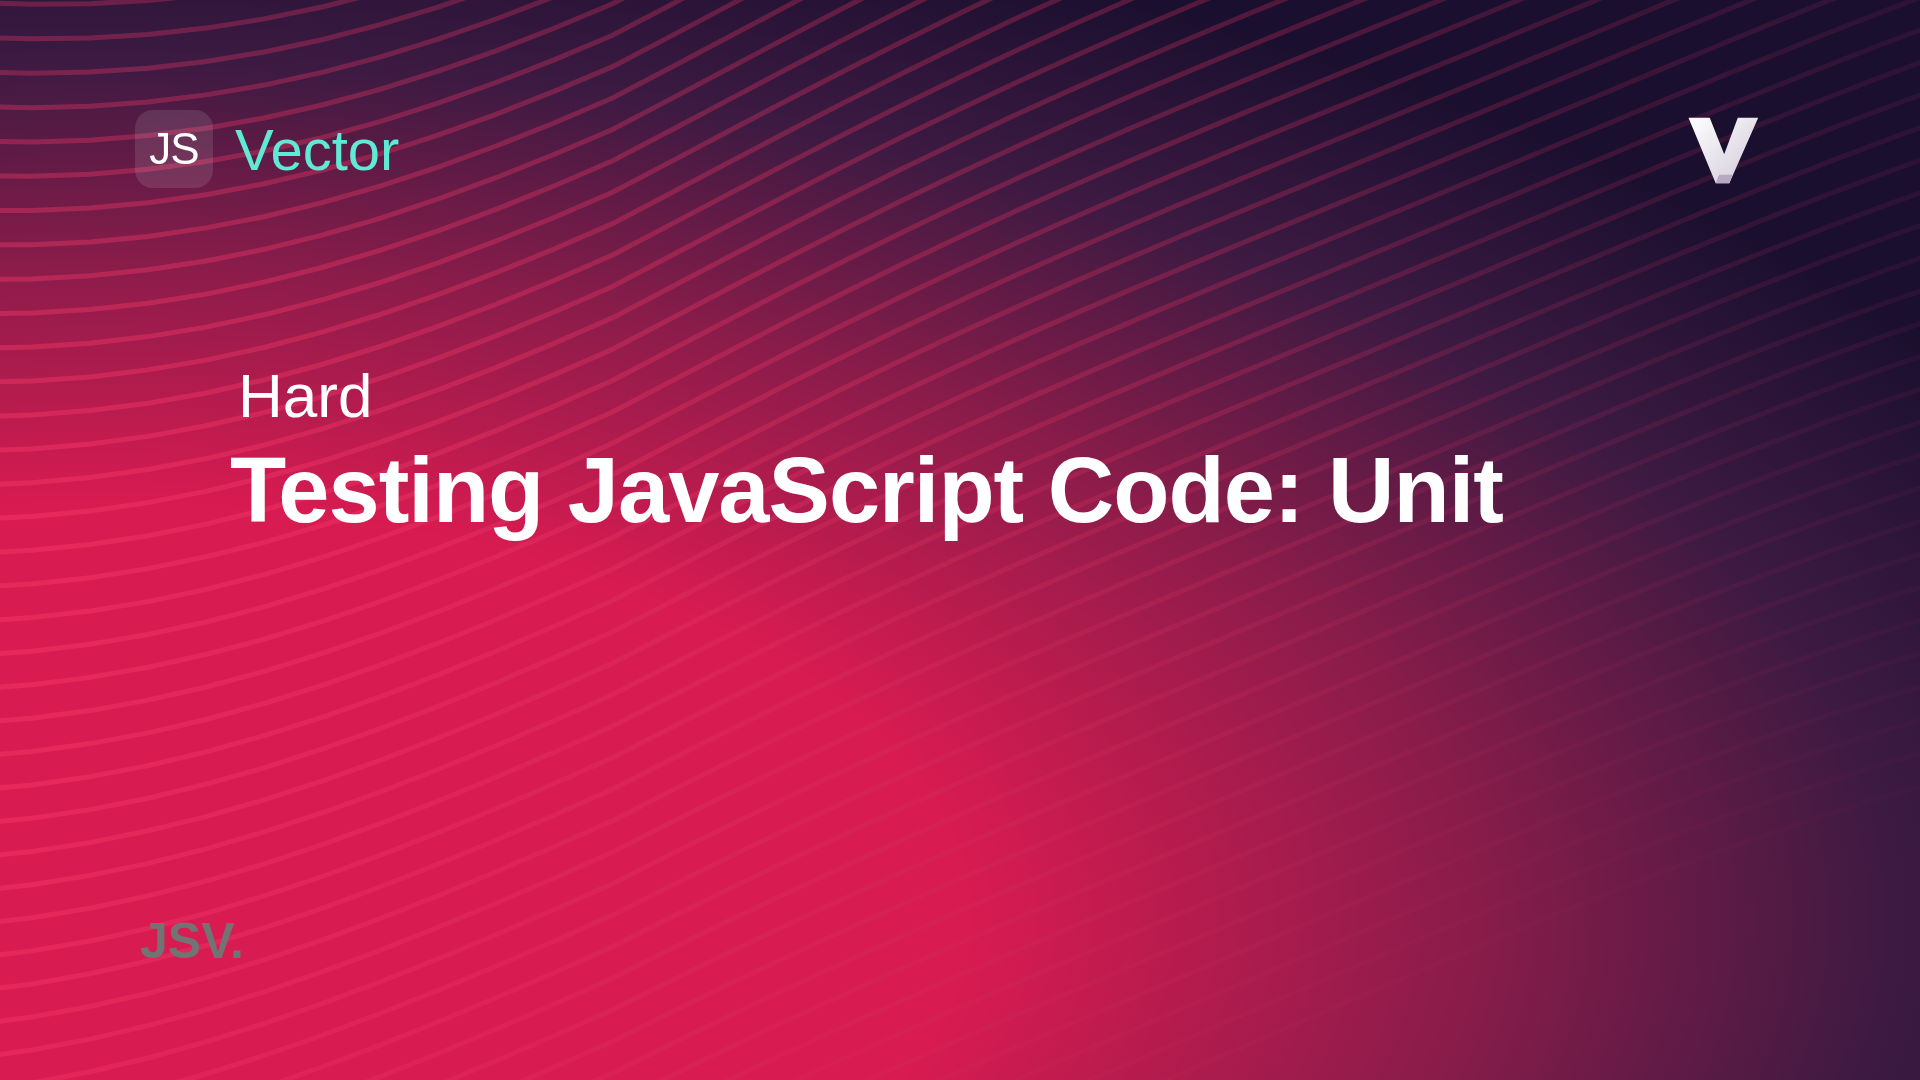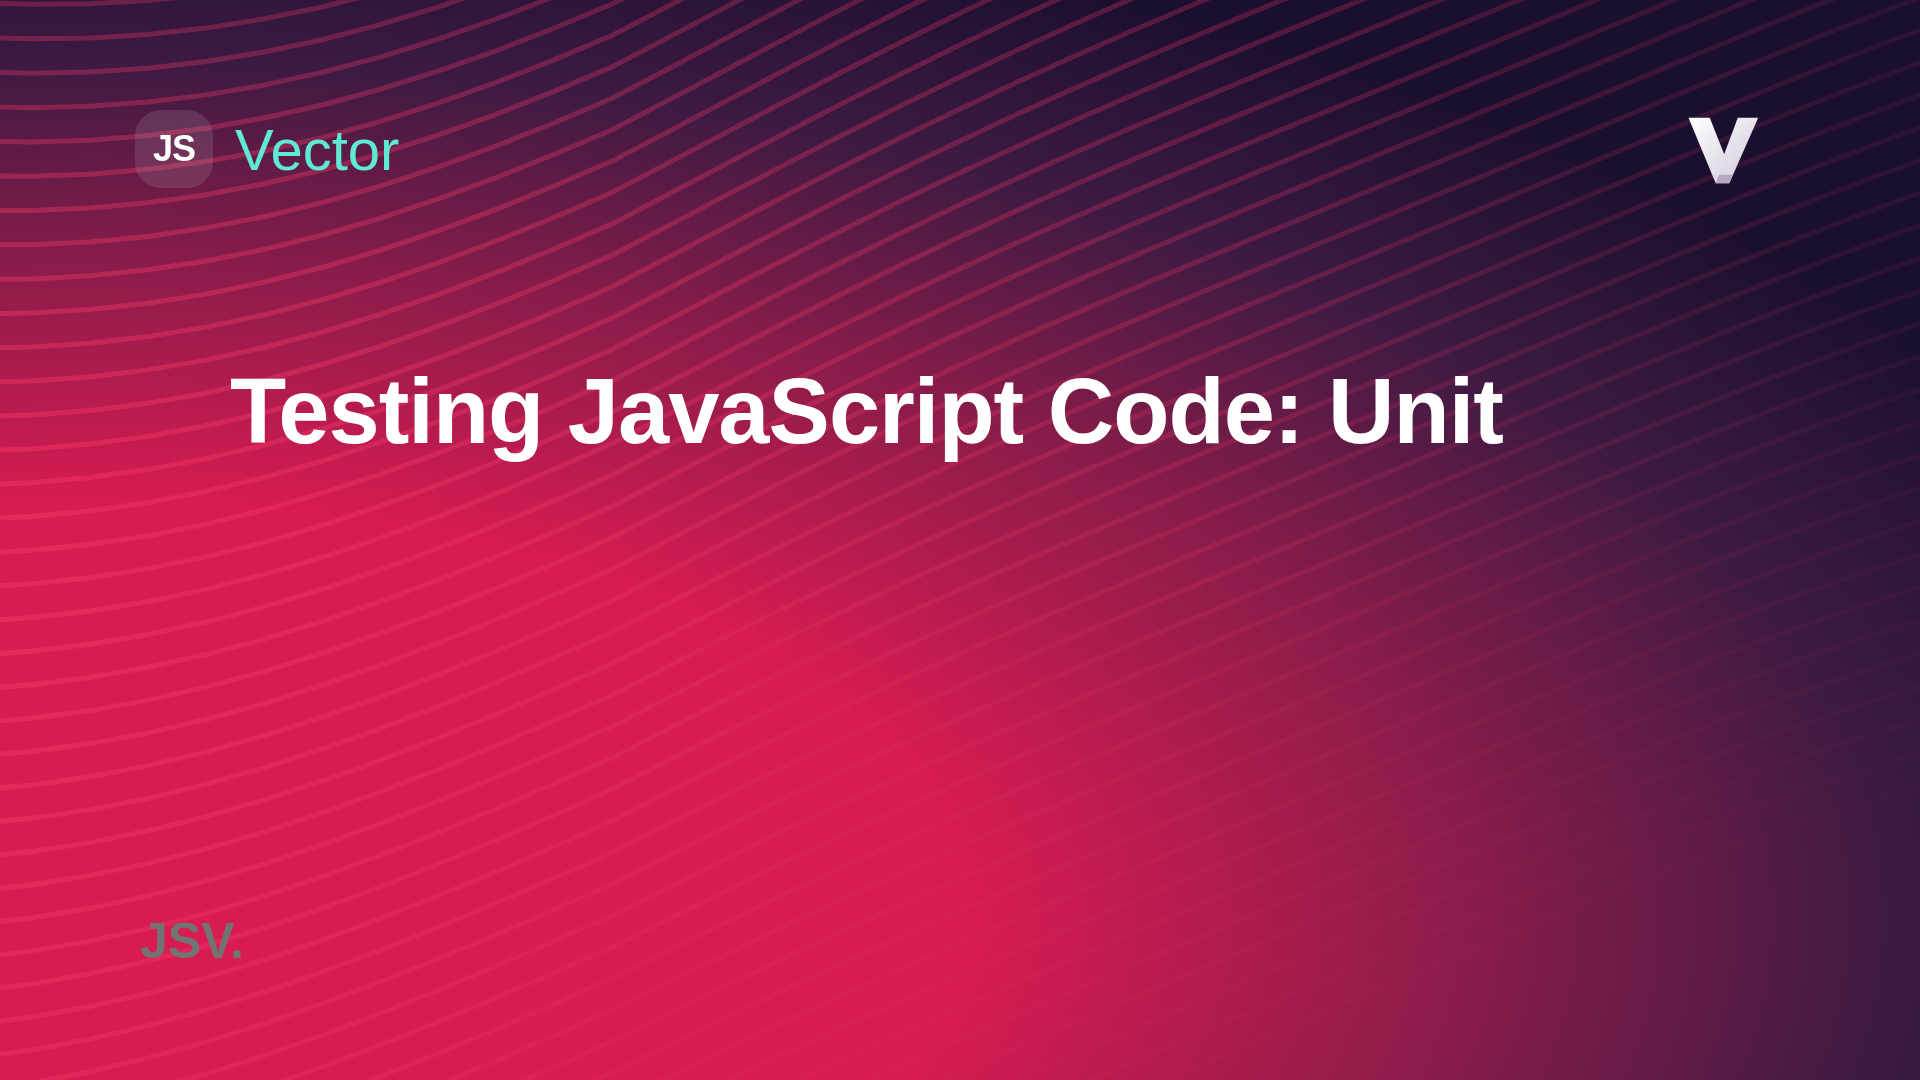--- a/index.html
+++ b/index.html
@@ -38,28 +38,28 @@
   position: absolute;
   top: 110px;
   left: 135px;
   display: flex;
   align-items: center;
   gap: 22px;
 }
 .logo-badge {
   width: 78px;
   height: 78px;
-  border-radius: 26px;
+  border-radius: 18px;
   background: rgba(255,255,255,0.11);
   display: flex;
   align-items: center;
   justify-content: center;
   color: #fff;
-  font-weight: 700;
-  font-size: 36px;
+  font-weight: 400;
+  font-size: 44px;
   letter-spacing: -1px;
 }
 .logo-text {
   color: #5eead4;
   font-size: 58px;
   font-weight: 400;
   letter-spacing: 0px;
 }
 .corner-logo {
   position: absolute;
@@ -186,19 +186,20 @@
           <stop offset="0%" stop-color="#ffffff"></stop>
           <stop offset="100%" stop-color="#d0c8d8"></stop>
         </linearGradient>
       </defs>
       <path d="M 10 15 L 35 15 L 52 58 L 68 15 L 92 15 L 58 92 L 42 92 Z" fill="url(#vgrad)"></path>
       <path d="M 58 92 L 42 92 L 46 82 L 62 82 Z" fill="#b8a8c0"></path>
     </svg>
   </div>
 
   <div class="main-text">
+    <div class="difficulty">Hard</div>
     <div class="title">
       <span>Testing JavaScript Code: Unit</span><br>
     </div>
   </div>
 
   <div class="bottom-logo">JSV.</div>
 </div>
 
 </body></html>

